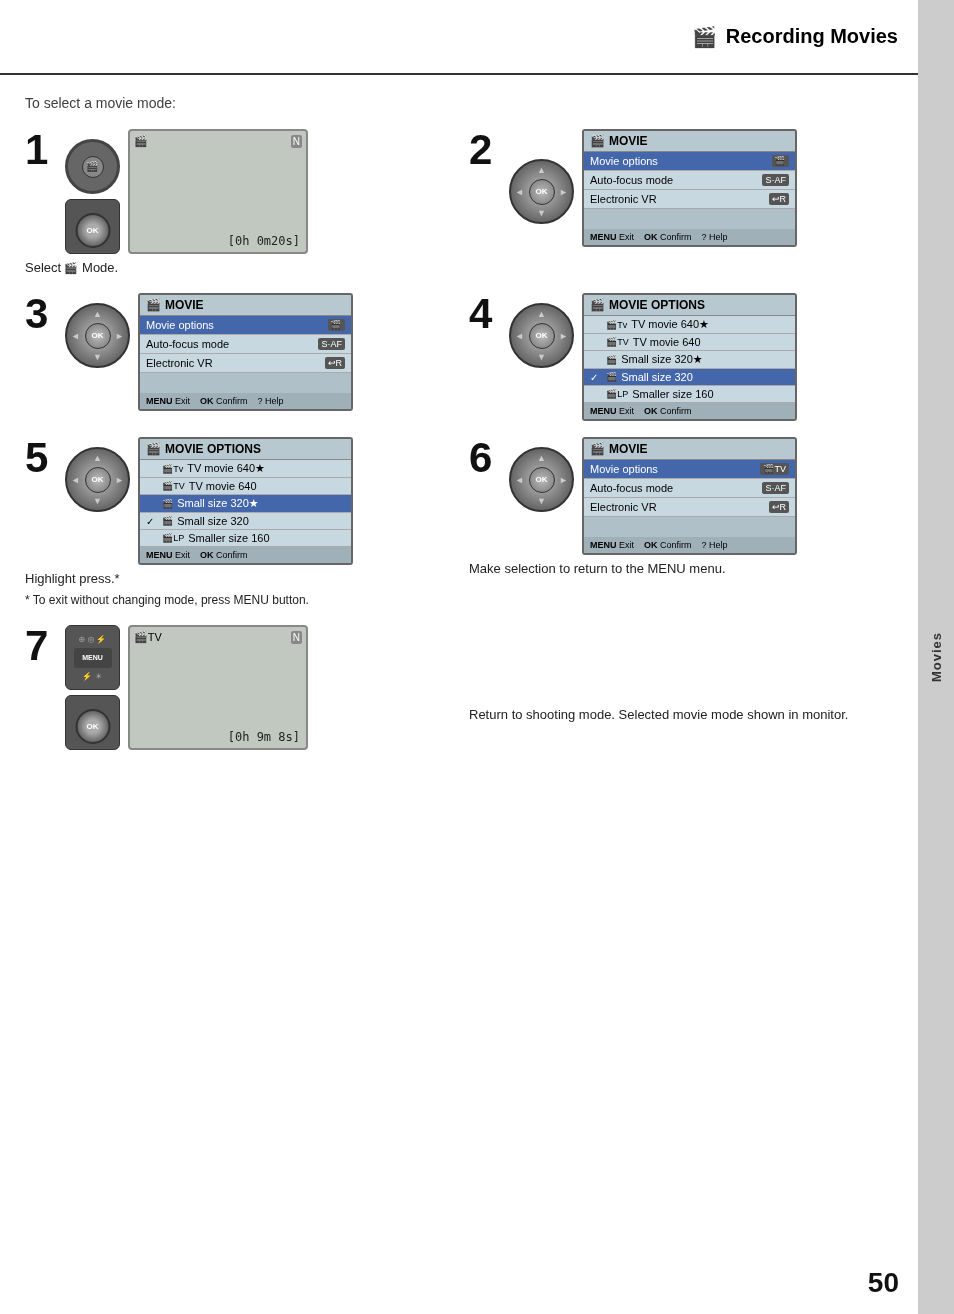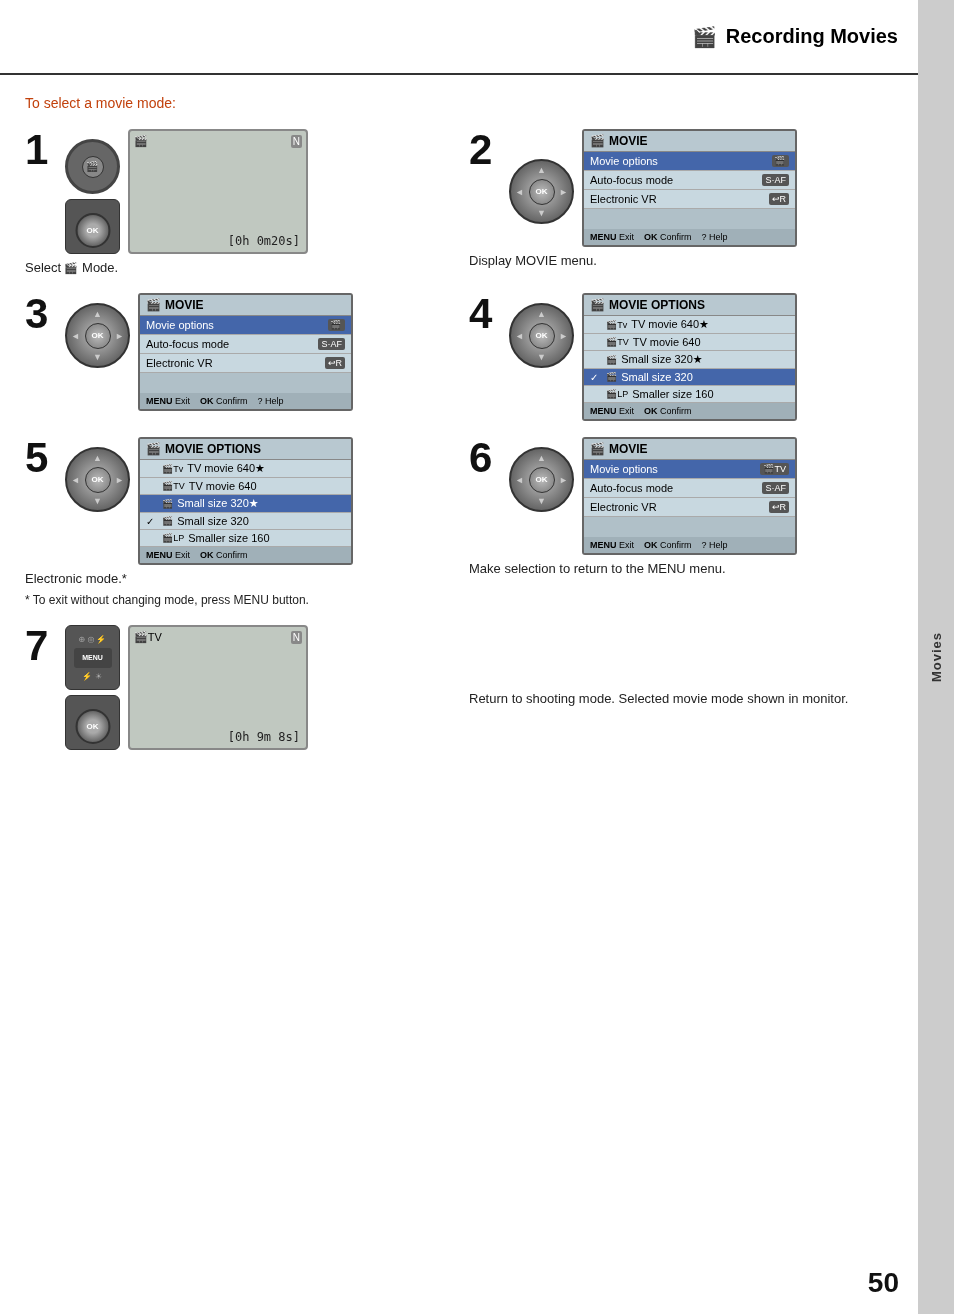--- a/index.html
+++ b/index.html
@@ -60,21 +60,21 @@
       top: 75px;
       left: 0;
       right: 36px;
       bottom: 0;
       padding: 20px 25px;
     }
 
     .intro-text {
       font-size: 14px;
       margin-bottom: 18px;
-      color: #c2410c;
+      color: #404040;
     }
 
     .step-number {
       font-size: 42px;
       font-weight: bold;
       line-height: 1;
       color: #111;
       min-width: 32px;
     }
 
@@ -293,21 +293,20 @@
                 <div style="height: 20px; background: #b0c0c8;"></div>
                 <div class="menu-footer">
                   <span><b>MENU</b> Exit</span>
                   <span><b>OK</b> Confirm</span>
                   <span>? Help</span>
                 </div>
               </div>
             </div>
           </div>
         </div>
-        <div class="step-caption" style="margin-top: 5px;">Display MOVIE menu.</div>
       </div>
     </div>
 
     <div style="display: flex; gap: 20px; align-items: flex-start; margin-top: 8px;">
 
       <div style="flex: 1;">
         <div style="display: flex; align-items: flex-start; gap: 8px;">
           <div class="step-number">3</div>
           <div style="flex: 1;">
             <div style="display: flex; gap: 8px; align-items: flex-start;">
@@ -451,21 +450,21 @@
                   <span>Smaller size 160</span>
                 </div>
                 <div class="menu-footer">
                   <span><b>MENU</b> Exit</span>
                   <span><b>OK</b> Confirm</span>
                 </div>
               </div>
             </div>
           </div>
         </div>
-        <div class="step-caption" style="margin-top: 5px;">Electronic mode.*</div>
+        <div class="step-caption" style="margin-top: 5px;">Highlight press.*</div>
         <div class="sub-text">* To exit without changing mode, press MENU button.</div>
       </div>
 
       <div style="flex: 1;">
         <div style="display: flex; align-items: flex-start; gap: 8px;">
           <div class="step-number">6</div>
           <div style="flex: 1;">
             <div style="display: flex; gap: 8px; align-items: flex-start;">
               <div style="display: flex; flex-direction: column; align-items: center; margin-top: 10px;">
                 <div style="width: 65px; height: 65px; border-radius: 50%; background: radial-gradient(circle at 50% 50%, #999 30%, #666 70%); border: 2px solid #333; position: relative; display: flex; align-items: center; justify-content: center;">
@@ -532,20 +531,20 @@
                 <span style="position: absolute; top: 4px; left: 4px; font-size: 11px;">🎬TV</span>
                 <span style="position: absolute; top: 4px; right: 4px; font-size: 10px; background: #888; color: white; padding: 1px 2px; border-radius: 2px;">N</span>
                 <span style="position: absolute; bottom: 4px; right: 6px; font-size: 12px; font-family: monospace; color: #222;">[0h 9m 8s]</span>
               </div>
             </div>
           </div>
         </div>
       </div>
 
       <div style="flex: 1; margin-top: 60px;">
-        <div class="step-caption" style="margin-top: 5px;">Return to shooting mode. Selected movie mode shown in monitor.</div>
+        <div class="step-caption" style="margin-top: 21px;">Return to shooting mode. Selected movie mode shown in monitor.</div>
       </div>
     </div>
 
   </div>
 </div>
 
 <div class="page-number">50</div>
 
 </body></html>

